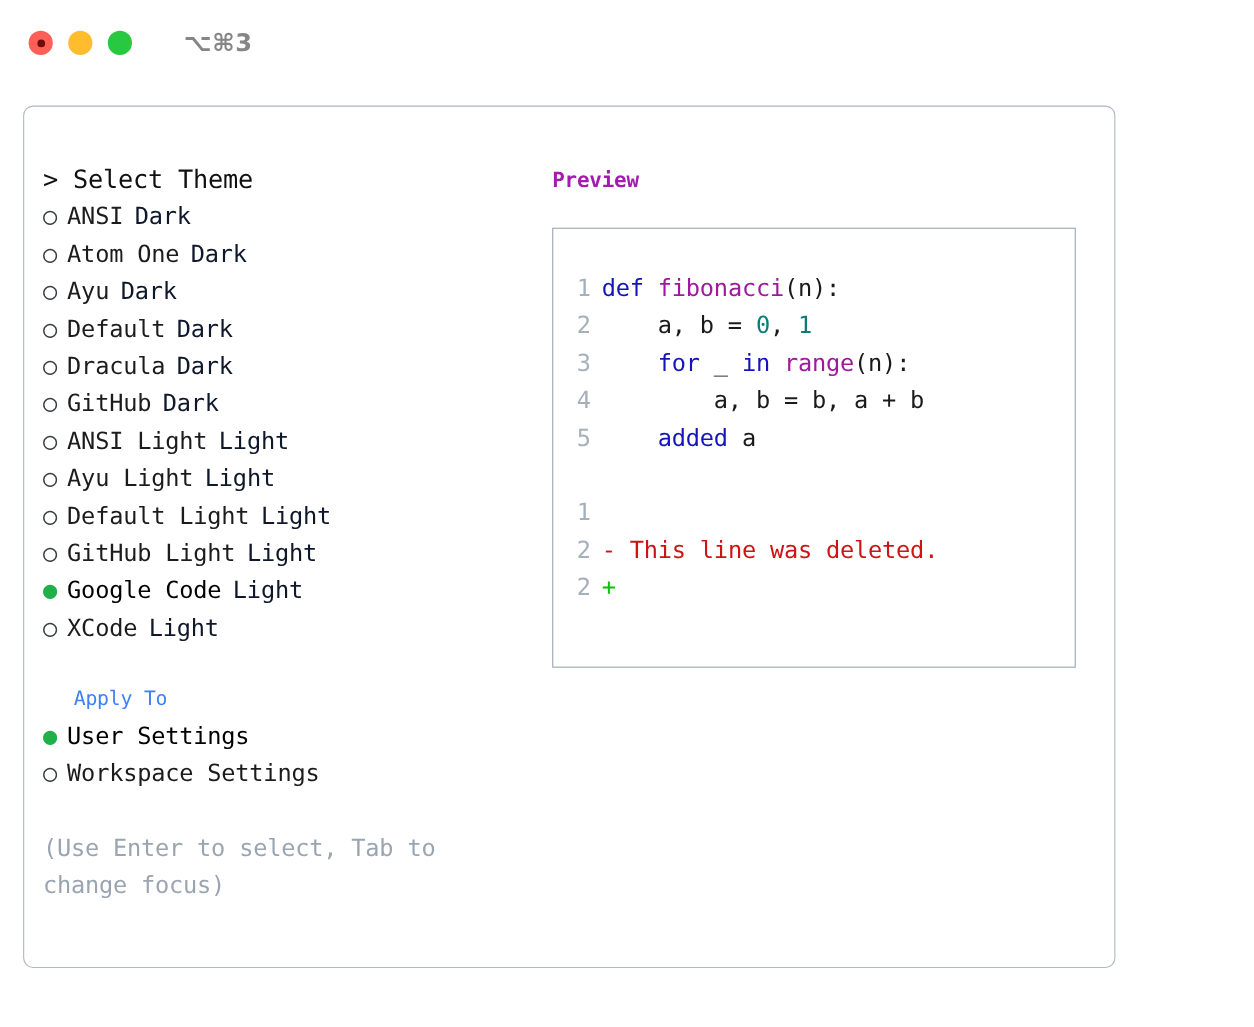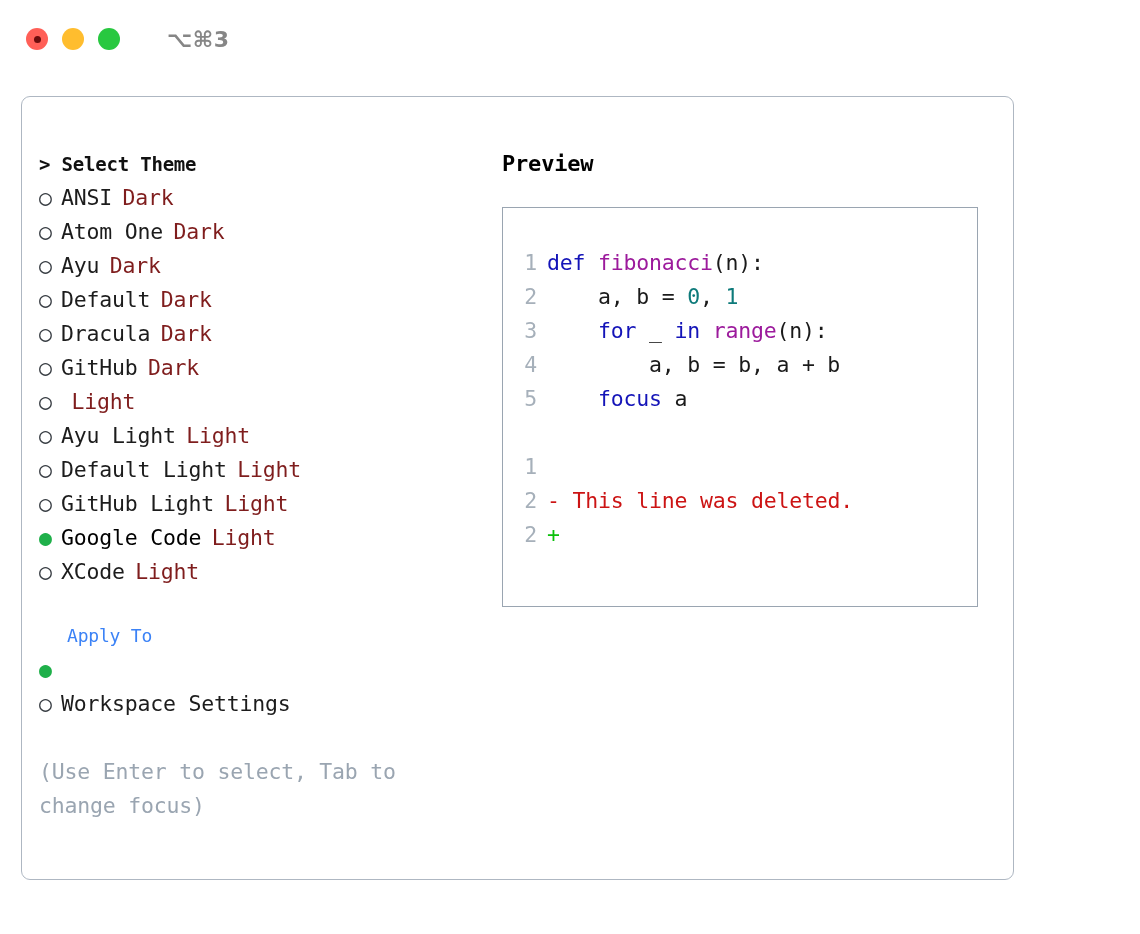--- a/index.html
+++ b/index.html
@@ -90,22 +90,22 @@
   }
 
   
   .left-col {
     width: 480px;
     padding: 50px 0 0 17px;
     box-sizing: border-box;
   }
 
   .section-title {
-    font-size: 19px;
-    font-weight: bold;
+    font-size: 23px;
+    font-weight: normal;
     color: #111111;
     line-height: 34px;
     white-space: pre;
     letter-spacing: -0.2px;
   }
 
   .option-row {
     display: flex;
     align-items: baseline;
     line-height: 34px;
@@ -116,21 +116,21 @@
   .bullet {
     display: inline-block;
     width: 22px;
     flex: 0 0 22px;
     color: #3a3f45;
     font-size: 21.5px;
   }
   .bullet.on { color: #1fb04a; }
   .opt-name { color: #1c1c1c; }
   .option-row.selected .opt-name { color: #000000; }
-  .opt-variant { color: #7f1d1d; padding-left: 10.5px; }
+  .opt-variant { color: #0f172a; padding-left: 10.5px; }
 
   .group-gap { height: 30px; }
 
   .group-label {
     font-size: 18px;
     color: #3b82f6;
     line-height: 34px;
     padding-left: 28px;
     white-space: pre;
     letter-spacing: -0.2px;
@@ -146,23 +146,23 @@
     letter-spacing: -0.2px;
   }
 
   
   .right-col {
     flex: 1;
     padding: 50px 0 0 0;
     box-sizing: border-box;
   }
   .preview-title {
-    font-size: 22px;
+    font-size: 19px;
     font-weight: bold;
-    color: #000000;
+    color: #a21caf;
     line-height: 34px;
     margin-left: 0;
     letter-spacing: -0.2px;
   }
   .code-box {
     margin-top: 26px;
     width: 476px;
     height: 400px;
     box-sizing: border-box;
     border: 1.8px solid #9aa5b1;
@@ -218,50 +218,50 @@
 
         <div class="section-title">&gt; Select Theme</div>
 
         <div id="theme-list">
             <div class="option-row"><span class="bullet">○</span><span class="opt-name">ANSI</span><span class="opt-variant">Dark</span></div>
             <div class="option-row"><span class="bullet">○</span><span class="opt-name">Atom One</span><span class="opt-variant">Dark</span></div>
             <div class="option-row"><span class="bullet">○</span><span class="opt-name">Ayu</span><span class="opt-variant">Dark</span></div>
             <div class="option-row"><span class="bullet">○</span><span class="opt-name">Default</span><span class="opt-variant">Dark</span></div>
             <div class="option-row"><span class="bullet">○</span><span class="opt-name">Dracula</span><span class="opt-variant">Dark</span></div>
             <div class="option-row"><span class="bullet">○</span><span class="opt-name">GitHub</span><span class="opt-variant">Dark</span></div>
-            <div class="option-row"><span class="bullet">○</span><span class="opt-variant">Light</span></div>
+            <div class="option-row"><span class="bullet">○</span><span class="opt-name">ANSI Light</span><span class="opt-variant">Light</span></div>
             <div class="option-row"><span class="bullet">○</span><span class="opt-name">Ayu Light</span><span class="opt-variant">Light</span></div>
             <div class="option-row"><span class="bullet">○</span><span class="opt-name">Default Light</span><span class="opt-variant">Light</span></div>
             <div class="option-row"><span class="bullet">○</span><span class="opt-name">GitHub Light</span><span class="opt-variant">Light</span></div>
             <div class="option-row selected"><span class="bullet on">●</span><span class="opt-name">Google Code</span><span class="opt-variant">Light</span></div>
             <div class="option-row"><span class="bullet">○</span><span class="opt-name">XCode</span><span class="opt-variant">Light</span></div>
           </div>
 
         <div class="group-gap"></div>
 
         <div class="group-label">Apply To</div>
 
         <div id="apply-list">
-            <div class="option-row selected"><span class="bullet on">●</span></div>
+            <div class="option-row selected"><span class="bullet on">●</span><span class="opt-name">User Settings</span></div>
             <div class="option-row"><span class="bullet">○</span><span class="opt-name">Workspace Settings</span></div>
           </div>
 
         <div class="hint">(Use Enter to select, Tab to change focus)</div>
       </div>
 
       <div class="right-col">
         <div class="preview-title">Preview</div>
 
         <div class="code-box">
           <div id="code-lines">
               <div class="code-line"><span class="ln">1</span><span class="code-text"><span class="tok-kw">def</span><span class="tok-pl"> </span><span class="tok-fn">fibonacci</span><span class="tok-pl">(n):</span></span></div>
               <div class="code-line"><span class="ln">2</span><span class="code-text"><span class="tok-pl">    a, b = </span><span class="tok-num">0</span><span class="tok-pl">, </span><span class="tok-num">1</span></span></div>
               <div class="code-line"><span class="ln">3</span><span class="code-text"><span class="tok-pl">    </span><span class="tok-kw">for</span><span class="tok-pl"> _ </span><span class="tok-kw">in</span><span class="tok-pl"> </span><span class="tok-fn">range</span><span class="tok-pl">(n):</span></span></div>
               <div class="code-line"><span class="ln">4</span><span class="code-text"><span class="tok-pl">        a, b = b, a + b</span></span></div>
-              <div class="code-line"><span class="ln">5</span><span class="code-text"><span class="tok-pl">    </span><span class="tok-kw">focus</span><span class="tok-pl"> a</span></span></div>
+              <div class="code-line"><span class="ln">5</span><span class="code-text"><span class="tok-pl">    </span><span class="tok-kw">added</span><span class="tok-pl"> a</span></span></div>
             </div>
           <div class="diff-gap"></div>
           <div id="diff-lines">
               <div class="code-line"><span class="ln">1</span><span class="diff-ctx">  </span></div>
               <div class="code-line"><span class="ln">2</span><span class="diff-del">- </span><span class="diff-del">This line was deleted.</span></div>
               <div class="code-line"><span class="ln">2</span><span class="diff-add">+ </span></div>
             </div>
         </div>
       </div>
 

